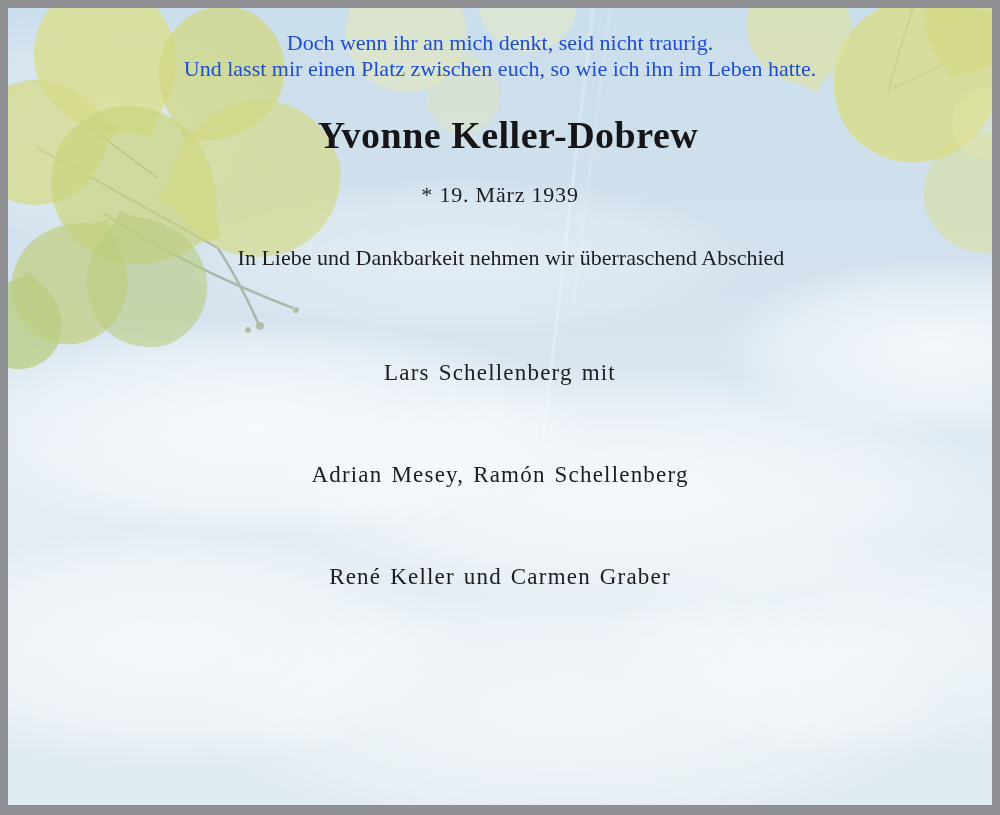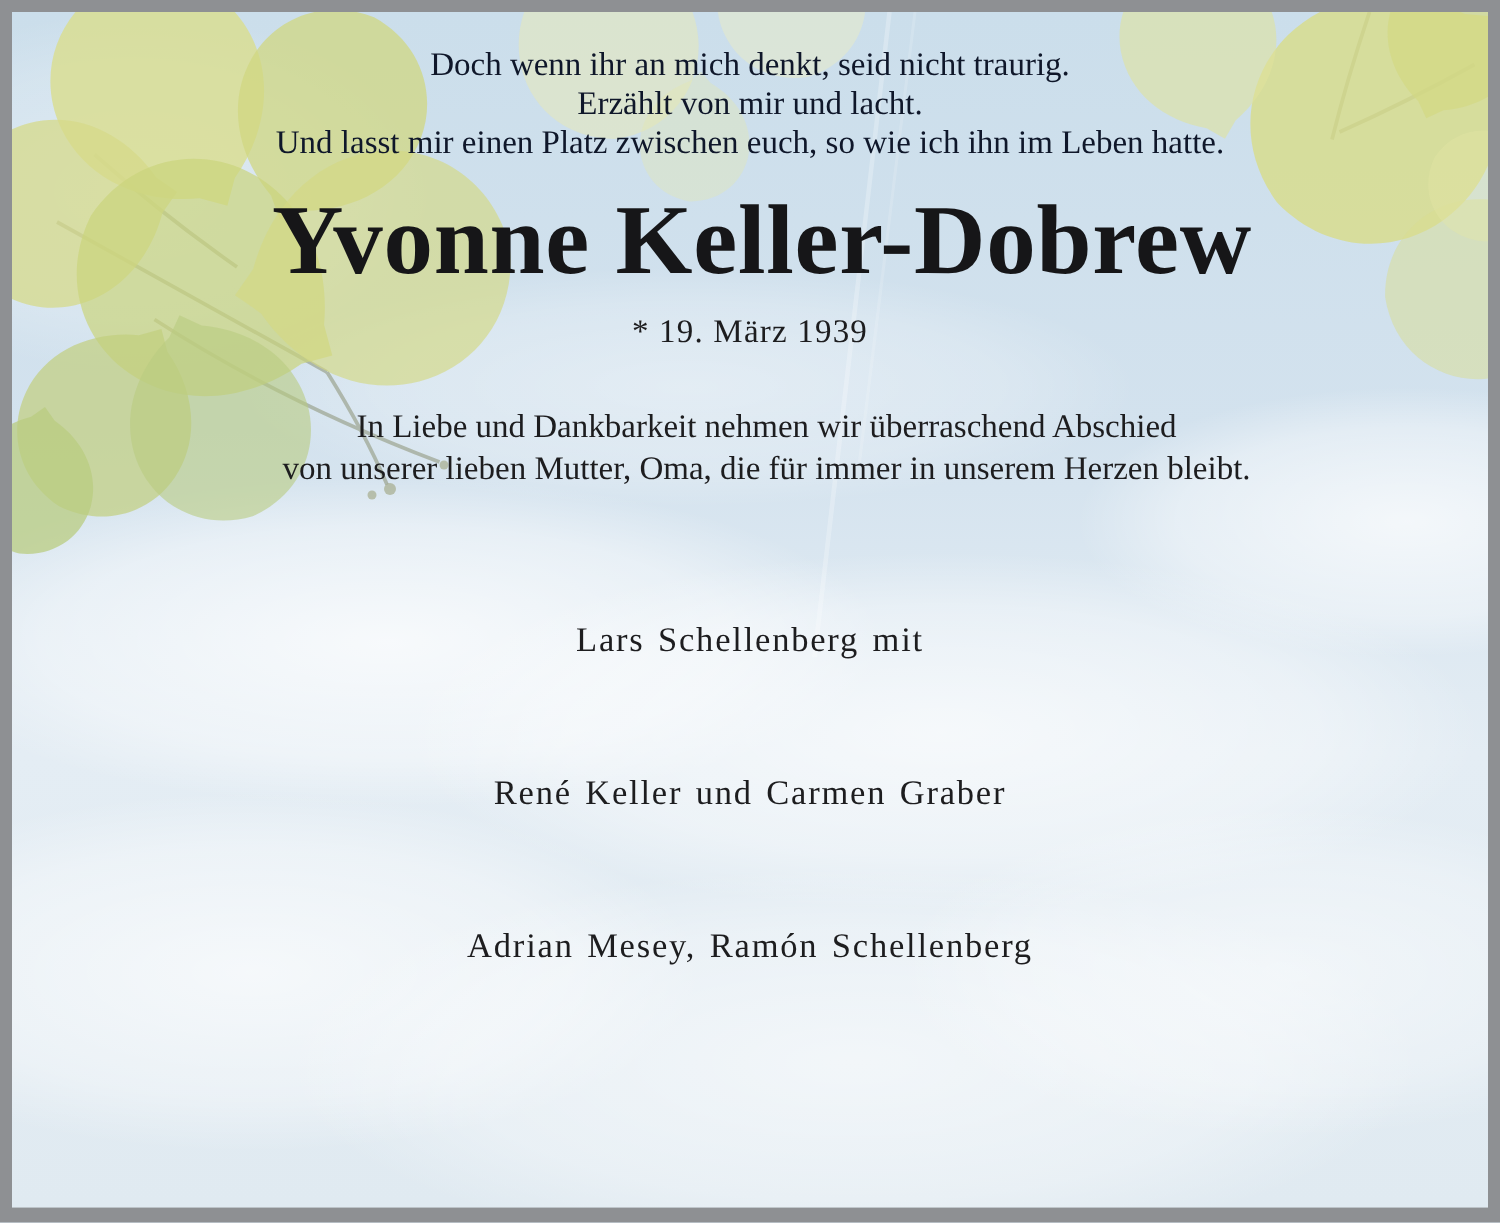--- a/index.html
+++ b/index.html
@@ -33,25 +33,25 @@
   .content {
     position: absolute;
     inset: 0;
     text-align: center;
     color: #1d1d1f;
     padding-top: 22px;
   }
   .epigraph {
     font-size: 22px;
     line-height: 26px;
-    color: #0f172a;
+    color: #1d4ed8;
   }
   .deceased-name {
     margin: 24px 0 0 16px;
-    font-size: 66px;
+    font-size: 38px;
     line-height: 58px;
     font-weight: bold;
     color: #161618;
     letter-spacing: 0.5px;
   }
   .dates {
     margin-top: 18px;
     font-size: 22px;
     line-height: 26px;
     letter-spacing: 0.8px;
@@ -150,36 +150,34 @@
       <use href="#leaf" transform="translate(965,10) rotate(20) scale(0.9)" fill="#d3d883" opacity="0.7"></use>
       <use href="#leaf" transform="translate(975,185) rotate(-95) scale(1.15)" fill="#dadd90" opacity="0.5"></use>
       <use href="#leaf" transform="translate(980,115) rotate(-60) scale(0.7)" fill="#e3e5a4" opacity="0.4"></use>
     </g>
   </svg>
 
   <div class="content">
 
     <div class="epigraph">
       <div>Doch wenn ihr an mich denkt, seid nicht traurig.</div>
-      <div>Erzählt von mir und lacht.</div>
       <div>Und lasst mir einen Platz zwischen euch, so wie ich ihn im Leben hatte.</div>
     </div>
 
     <h1 class="deceased-name">Yvonne Keller-Dobrew</h1>
 
     <div class="dates">
       <span>* 19. März 1939</span>
     </div>
 
     <div class="intro">
       <div>In Liebe und Dankbarkeit nehmen wir überraschend Abschied</div>
-      <div>von unserer lieben Mutter, Oma, die für immer in unserem Herzen bleibt.</div>
     </div>
 
     <div class="mourners">
       <div>Lars Schellenberg mit</div>
+      <div>Adrian Mesey, Ramón Schellenberg</div>
       <div>René Keller und Carmen Graber</div>
-      <div>Adrian Mesey, Ramón Schellenberg</div>
       
     </div>
 
   </div>
 </div>
 
 </body></html>

